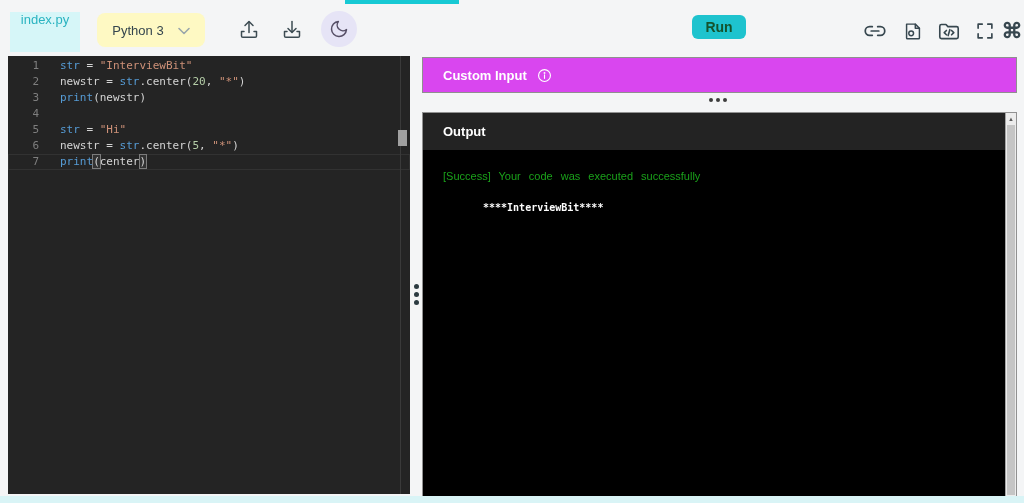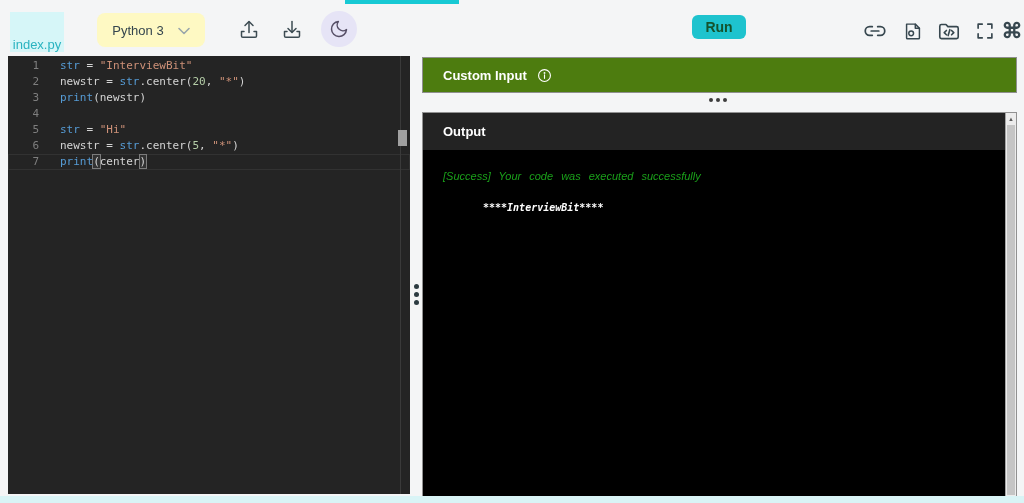--- a/index.html
+++ b/index.html
@@ -9,23 +9,23 @@
     background:#f4f5f6;
     font-family:"Liberation Sans", sans-serif;
   }
 
   
   .top-accent { position:absolute; left:345px; top:0; width:114px; height:4px; background:#17c9d4; }
 
   
   .topbar { position:absolute; left:0; top:0; width:1024px; height:56px; }
   .file-tab {
-    position:absolute; left:10px; top:12px; width:54px; height:40px;
+    position:absolute; left:10px; top:12px; width:70px; height:40px;
     background:#d6f6f8; color:#2ab3c0; font-size:13px;
-    display:flex; align-items:flex-end; justify-content:center; cursor:pointer;
+    display:flex; align-items:flex-start; justify-content:center; cursor:pointer;
   }
   .lang-select {
     position:absolute; left:97px; top:13px; width:108px; height:34px;
     background:#fef9c3; border-radius:8px; color:#35464e; font-size:13px;
     display:flex; align-items:center; justify-content:center; gap:14px; cursor:pointer;
   }
   .lang-select svg { margin-top:2px; }
   .icon-btn {
     position:absolute; top:17px; width:26px; height:26px;
     background:none; border:none; cursor:pointer; padding:0;
@@ -74,41 +74,41 @@
   }
   .editor-thumb { position:absolute; left:-3px; top:74px; width:9px; height:16px; background:#a0a0a0; cursor:pointer; }
 
   
   .v-handle { position:absolute; left:413px; top:284px; width:6px; cursor:col-resize; }
   .v-handle i { display:block; width:5px; height:5px; border-radius:50%; background:#2c3b41; margin:0 auto 3px; }
 
   
   .right-panel { position:absolute; left:422px; top:57px; width:595px; height:440px; }
   .custom-input-bar {
-    height:36px; background:#4d7c0f; border:1px solid #8f8f8f;
+    height:36px; background:#d946ef; border:1px solid #8f8f8f;
     display:flex; align-items:center; padding-left:20px; gap:10px;
   }
   .panel-label { color:#ffffff; font-size:13px; font-weight:600; }
   .info-icon { display:flex; align-items:center; cursor:pointer; }
   .h-handle {
     position:absolute; left:287px; top:39px; height:8px;
     display:flex; gap:3px; align-items:center; cursor:row-resize;
   }
   .h-handle i { width:4px; height:4px; border-radius:50%; background:#3d3d3d; }
 
   .output-container {
     position:absolute; left:0; top:55px; width:595px; height:385px;
     border:1px solid #919191; display:flex; background:#0ea5e9;
   }
   .output-main { flex:1; display:flex; flex-direction:column; min-width:0; }
   .output-header {
     height:37px; background:#232323; flex:none;
     display:flex; align-items:center; padding-left:20px;
   }
-  .output-body { flex:1; background:#000000; padding:20px 20px 0 20px; overflow:hidden;font-style:italic; }
+  .output-body { flex:1; background:#000000; padding:20px 20px 0 20px; overflow:hidden; }
   .success-line { color:#1aa11a; font-size:11px; word-spacing:5px; font-family:"Liberation Sans", sans-serif; }
   .result-lines { margin-top:16px; font-family:"DejaVu Sans Mono", monospace; font-size:10px; font-weight:700; color:#fdfdfd; line-height:20px; white-space:pre;margin-left:40px; }
   .output-scrollbar {
     width:11px; flex:none; background:#ececec; border-left:1px solid #a5a5a5;
     display:flex; flex-direction:column; cursor:pointer;
   }
   .sb-arrow { height:12px; display:flex; align-items:center; justify-content:center; font-size:6px; color:#5a5a5a; }
   .sb-thumb { flex:1; margin:0 1px 1px 1px; background:#c5c5c5; }
 
   

